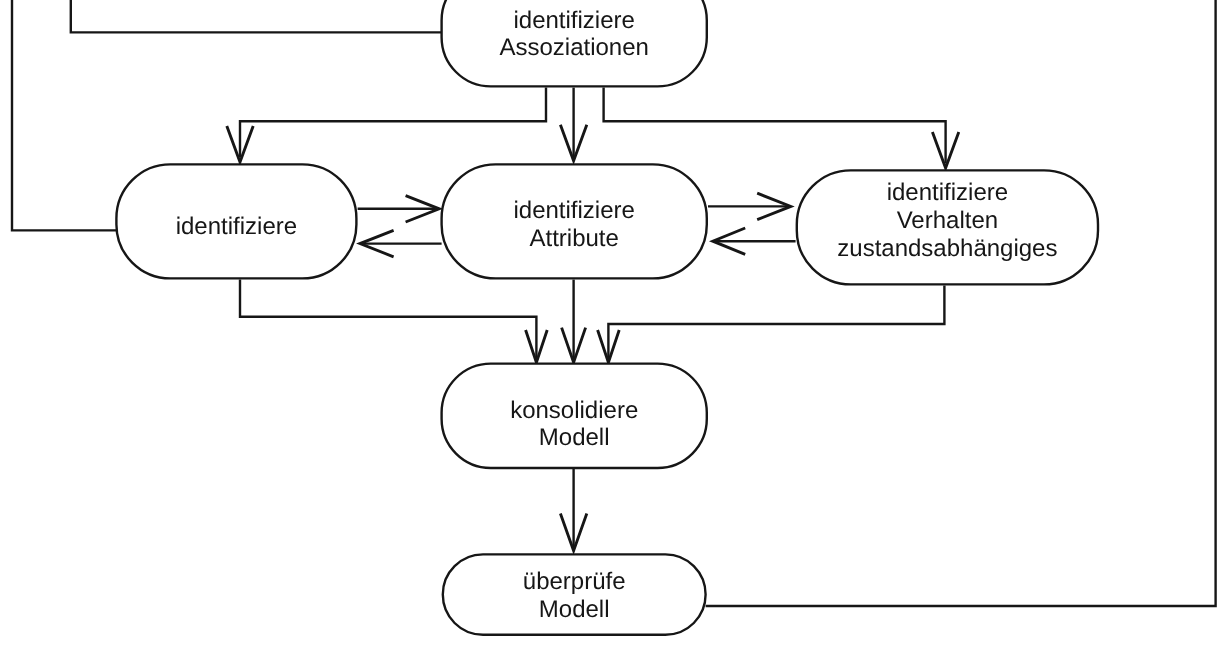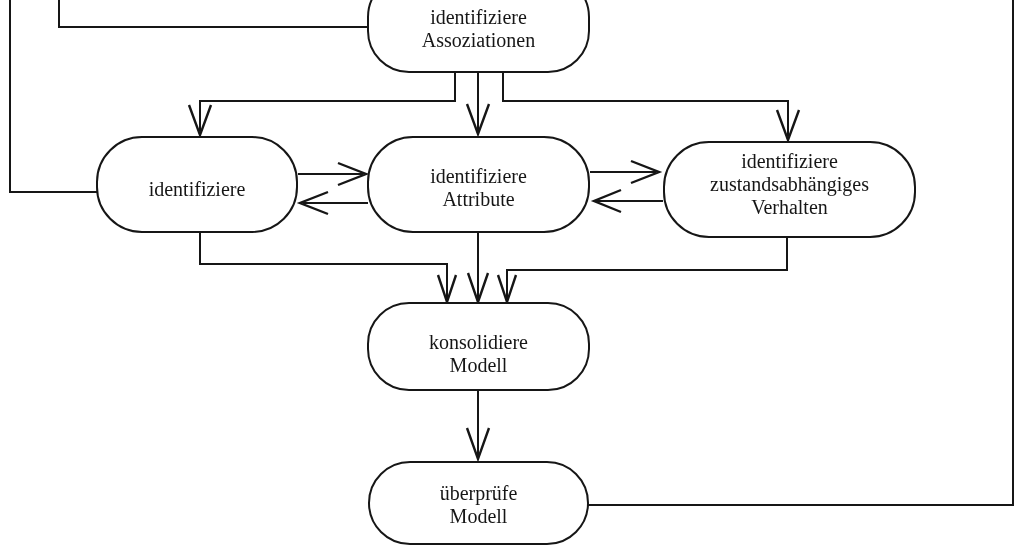--- a/index.html
+++ b/index.html
@@ -3,21 +3,21 @@
 <meta charset="utf-8">
 <style>
   :root { --stroke: #161616; --bg: #ffffff; }
   html, body { margin: 0; padding: 0; background: var(--bg); }
   .canvas {
     position: relative;
     width: 1024px;
     height: 557px;
     overflow: hidden;
     background: var(--bg);
-    font-family: Liberation Serif, serif;
+    font-family: Liberation Sans, sans-serif;
   }
   .edges {
     position: absolute;
     left: 0; top: 0;
     width: 1024px; height: 557px;
     color: var(--stroke);
   }
   .edges path { stroke: currentColor; fill: none; stroke-width: 2; }
   .edges path.head { stroke-width: 2.4; }
   .node {
@@ -33,21 +33,21 @@
     color: var(--stroke);
     font-size: 20px;
     line-height: 23px;
     white-space: nowrap;
   }
   .node-interaktionen { left: 367px; top: -25px;  width: 223px; height: 98px; border-radius: 42px; padding-top: 10px; }
   .node-assoziationen { left: 96px;  top: 136px;  width: 202px; height: 97px; border-radius: 46px; padding-top: 9px; }
   .node-attribute     { left: 367px; top: 136px;  width: 223px; height: 97px; border-radius: 46px; padding-top: 6px; }
   .node-verhalten     { left: 663px; top: 141px;  width: 253px; height: 97px; border-radius: 46px; padding-bottom: 11px; }
   .node-konsolidiere  { left: 367px; top: 302px;  width: 223px; height: 89px; border-radius: 42px; padding-top: 14px; }
-  .node-ueberpruefe   { left: 368px; top: 461px;  width: 221px; height: 84px; border-radius: 42px; padding-top: 3px; }
+  .node-ueberpruefe   { left: 368px; top: 461px;  width: 221px; height: 69px; border-radius: 42px; padding-top: 3px; }
 </style>
 </head>
 <body>
 
 <div class="canvas">
 
   <svg class="edges" viewBox="0 0 1024 557" xmlns="http://www.w3.org/2000/svg">
 
     <path d="M 10 0 V 192 H 97"></path>
     <path d="M 59 0 V 27 H 370"></path>
@@ -92,22 +92,22 @@
     <span>identifiziere</span>
   </div>
 
   <div class="node node-attribute">
     <span>identifiziere</span>
     <span>Attribute</span>
   </div>
 
   <div class="node node-verhalten">
     <span>identifiziere</span>
+    <span>Verhalten</span>
     <span>zustandsabhängiges</span>
-    <span>Verhalten</span>
   </div>
 
   <div class="node node-konsolidiere">
     <span>konsolidiere</span>
     <span>Modell</span>
   </div>
 
   <div class="node node-ueberpruefe">
     <span>überprüfe</span>
     <span>Modell</span>

